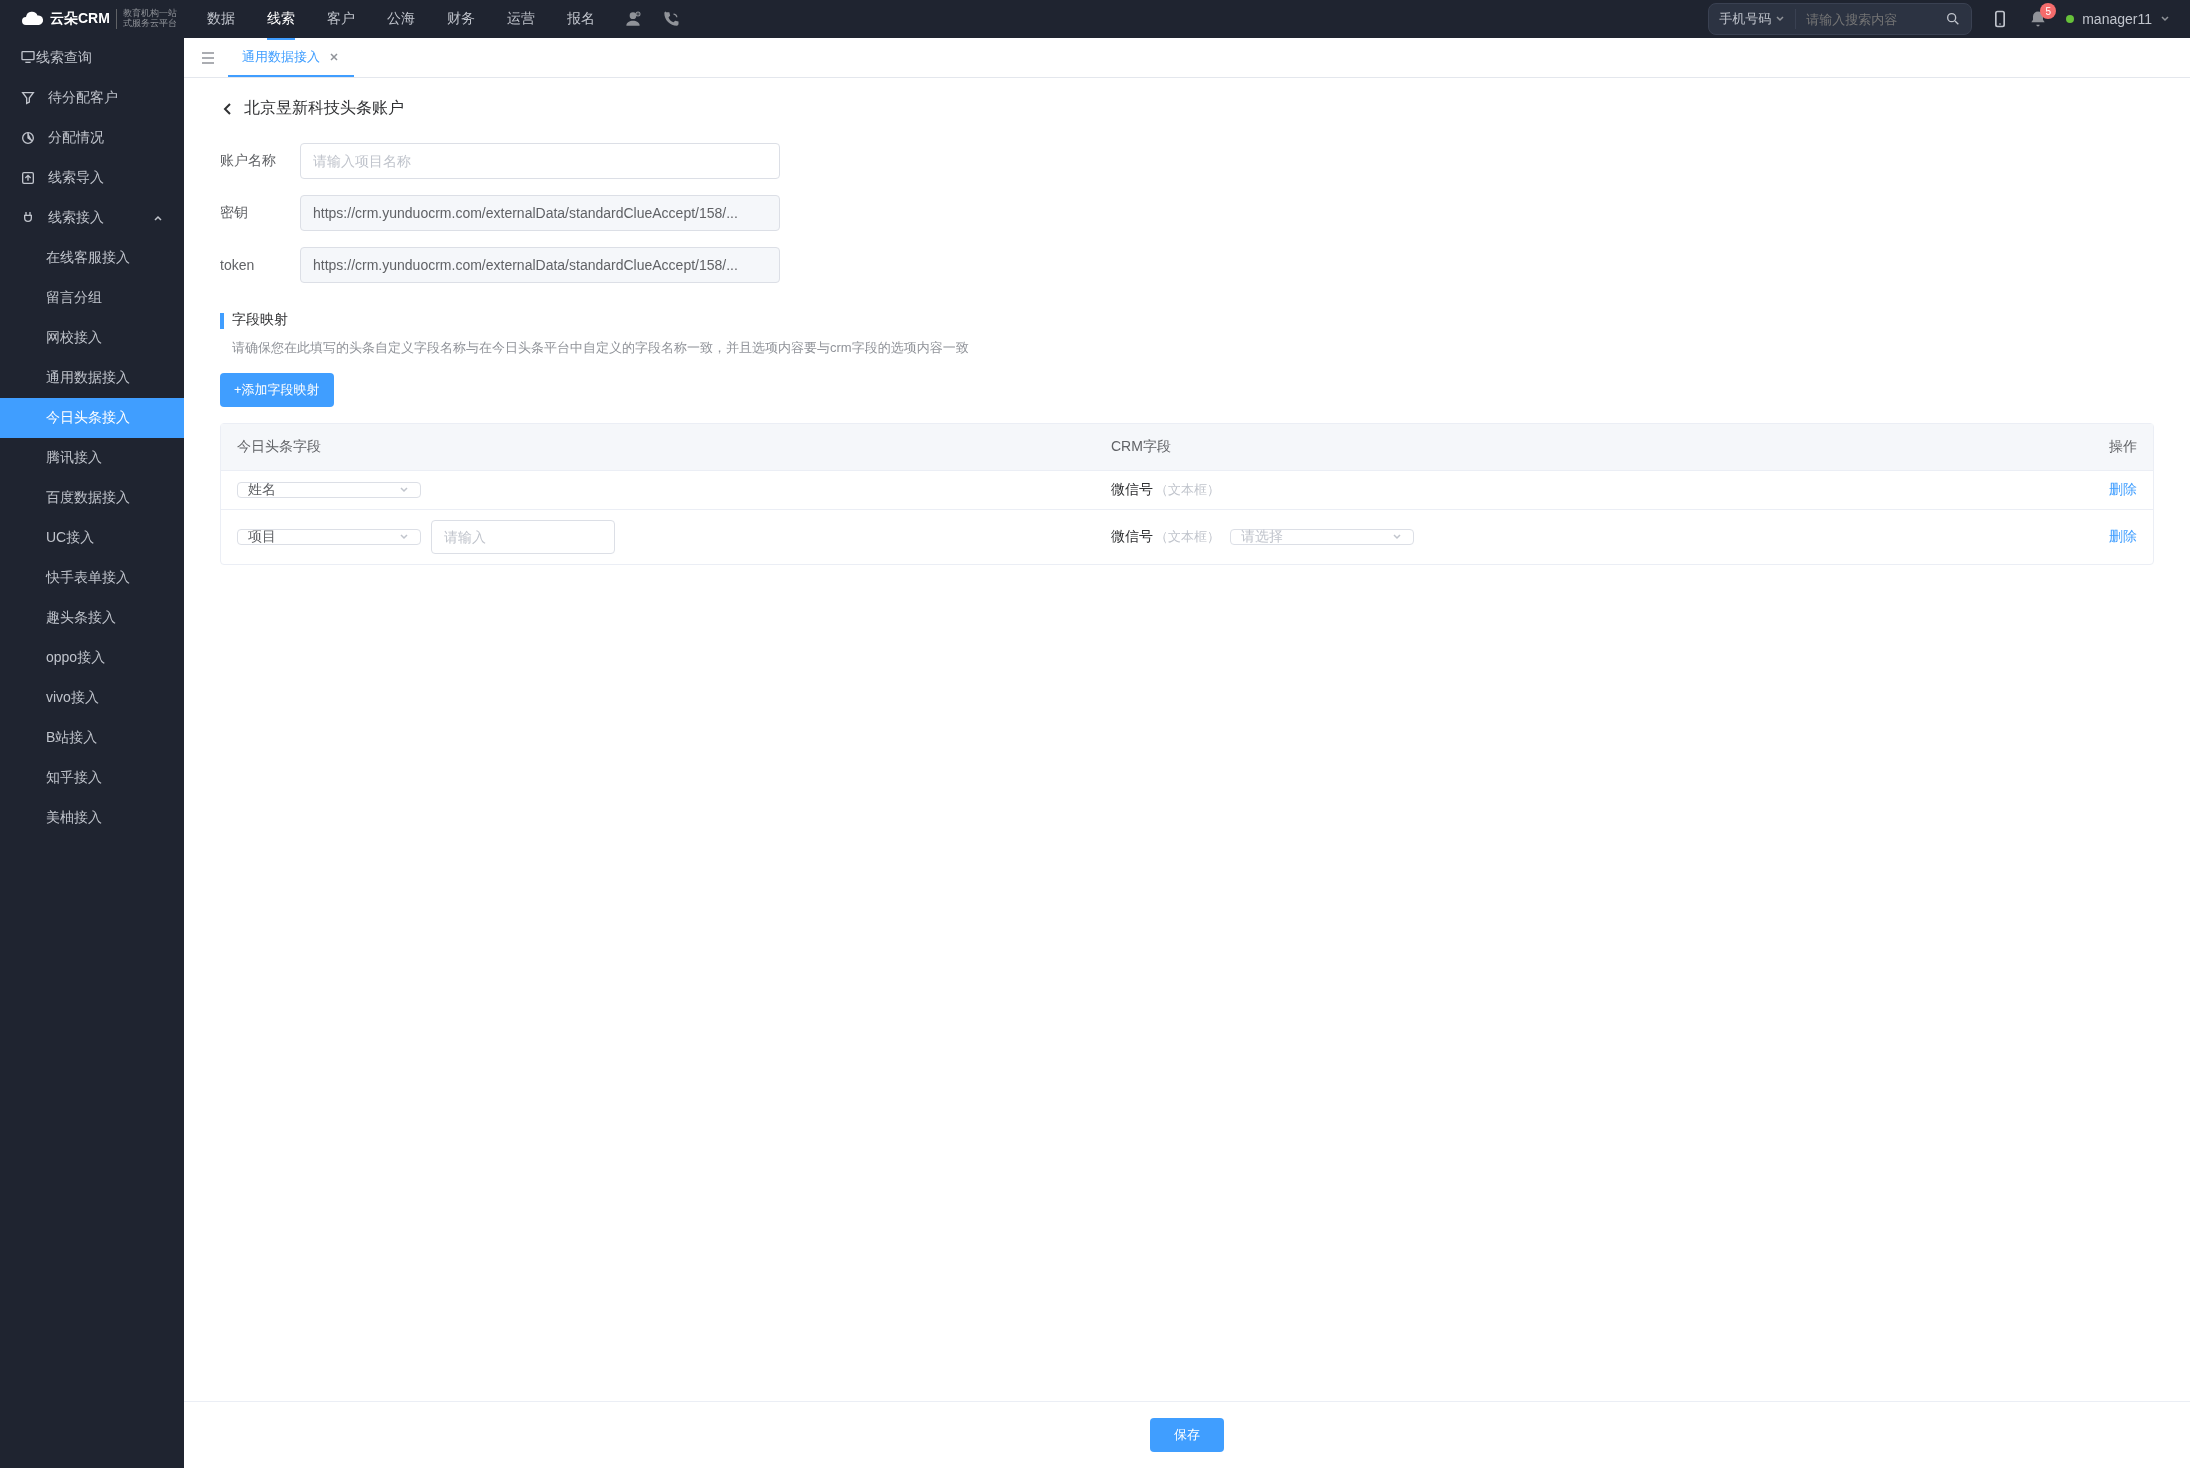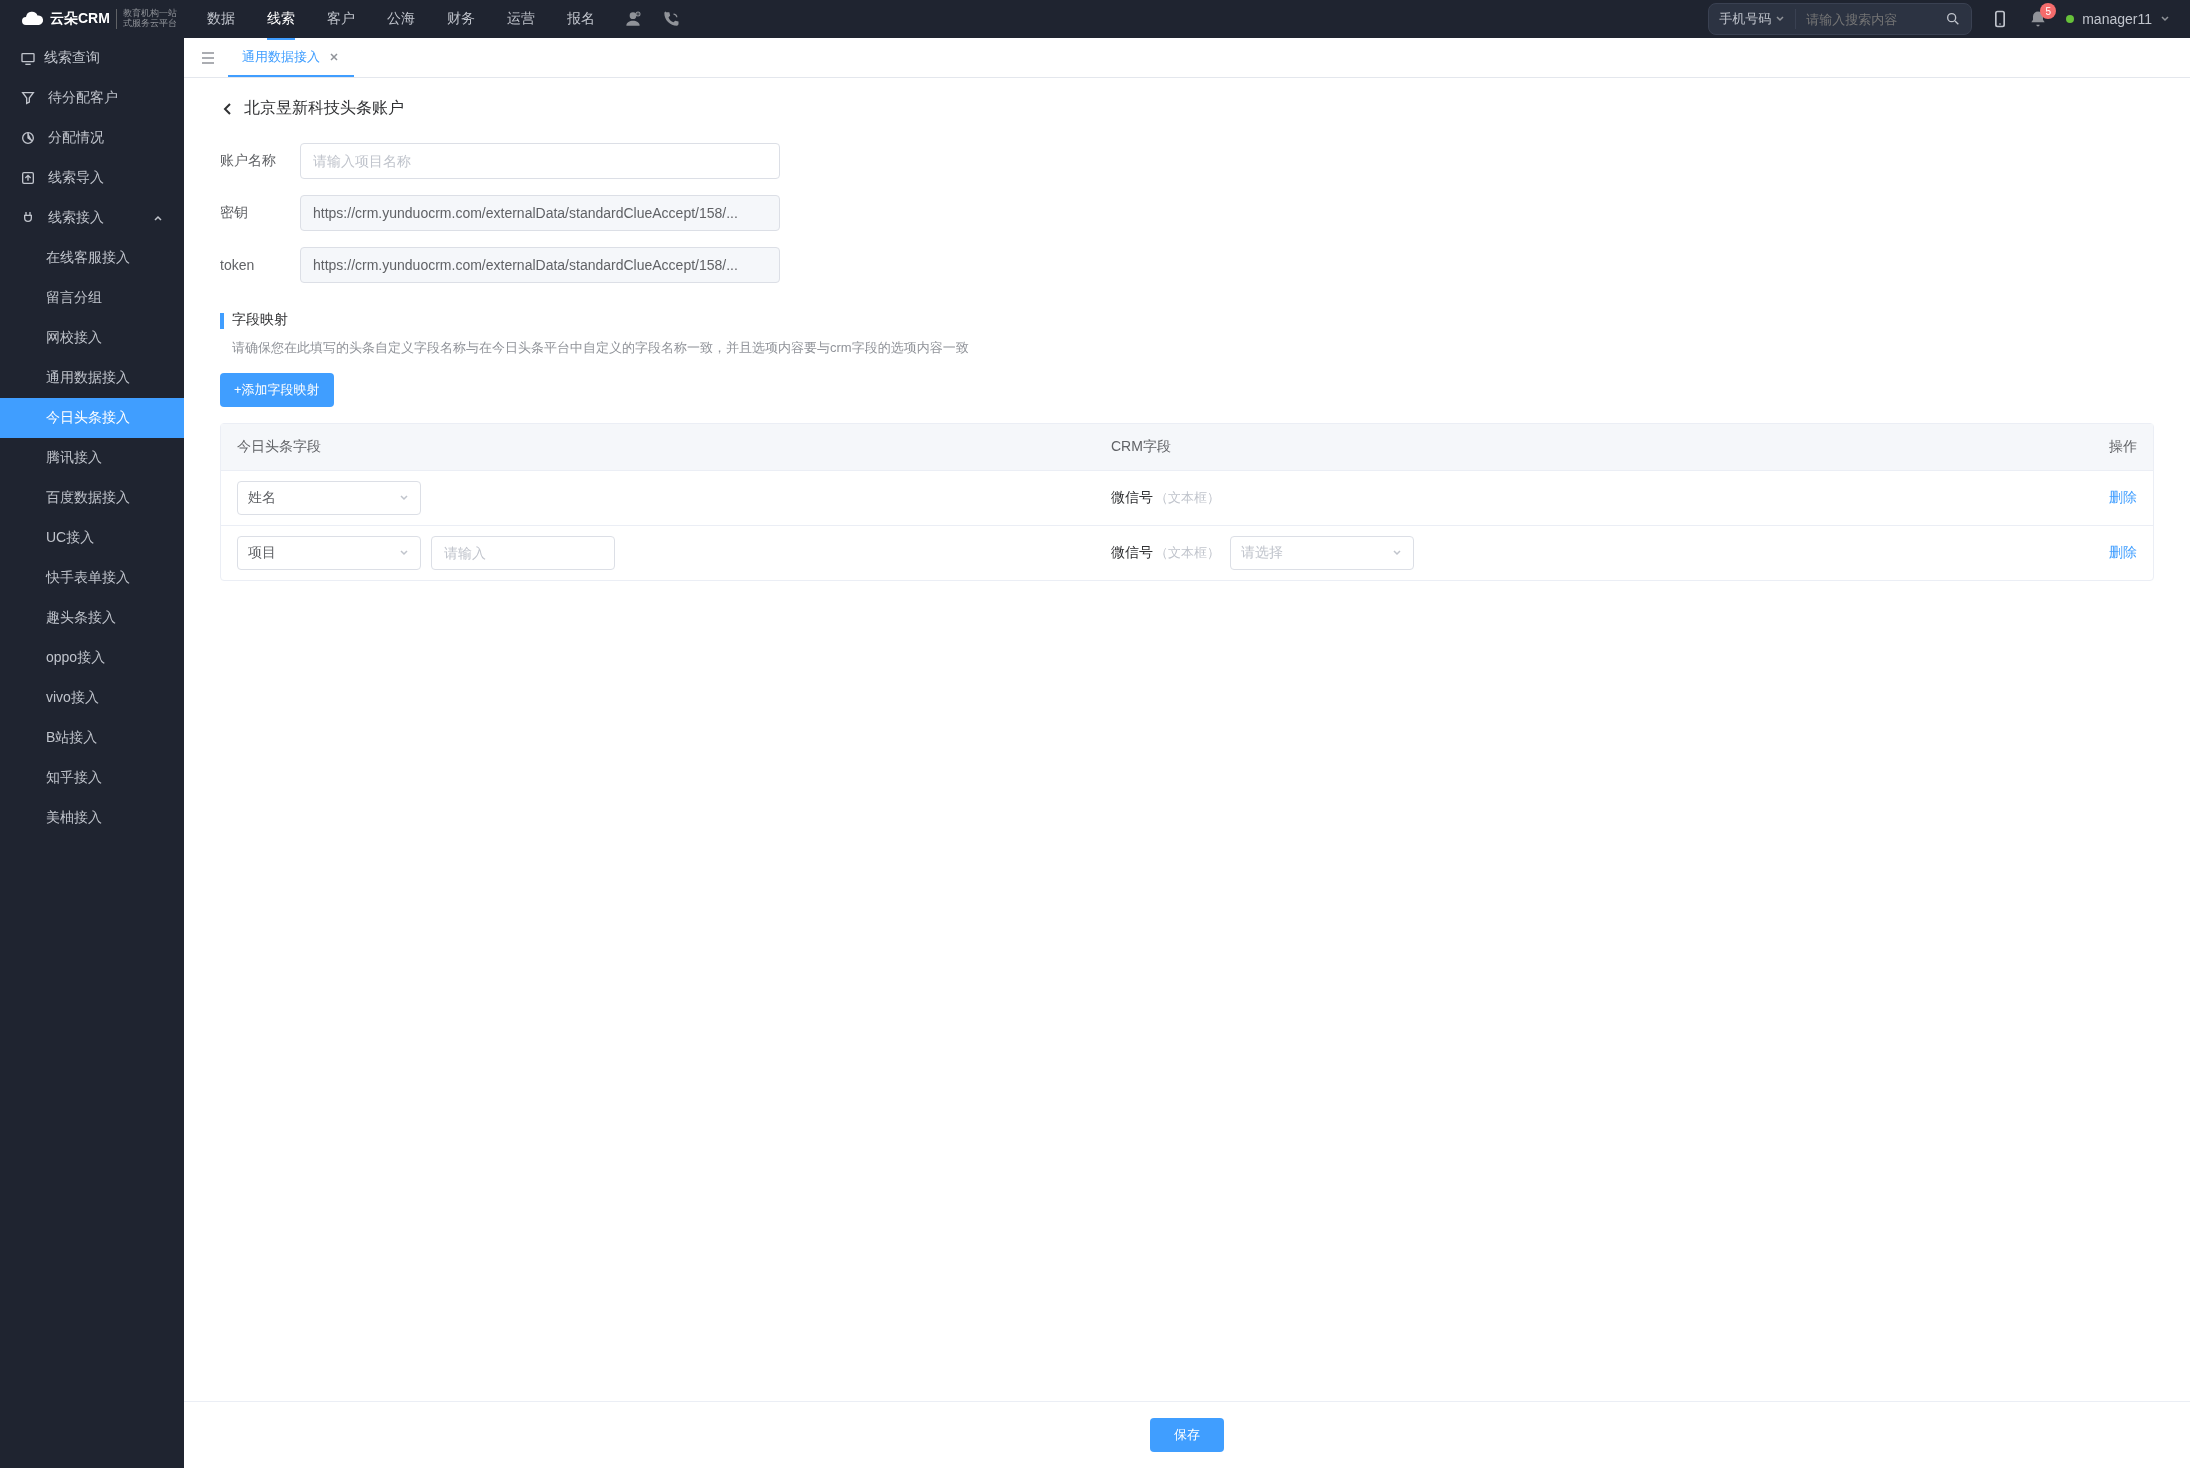--- a/index.html
+++ b/index.html
@@ -62,21 +62,21 @@
 
 .btn-primary { background:#409eff; color:#fff; border:none; border-radius:4px; padding:8px 14px; font-size:13px; cursor:pointer; }
 .btn-save { padding:8px 24px; }
 
 .table { margin-top:16px; border:1px solid #ebeef5; border-radius:4px; }
 .table-head { display:flex; background:#f5f7fa; padding:14px 16px; color:#606266; font-weight:500; }
 .table-row { display:flex; align-items:center; padding:10px 16px; border-top:1px solid #ebeef5; }
 .col-toutiao { flex:0 0 46%; display:flex; gap:10px; align-items:center; }
 .col-crm { flex:0 0 40%; display:flex; gap:10px; align-items:center; }
 .col-action { flex:1; text-align:right;font-family:Liberation Serif, serif; }
-.select-like { width:184px; height:34px; border:1px solid #dcdfe6; border-radius:4px; display:flex; align-items:center; justify-content:space-between; padding:0 10px; cursor:pointer; background:#fff; color:#606266; }
+.select-like { width:184px; height:16px; border:1px solid #dcdfe6; border-radius:4px; display:flex; align-items:center; justify-content:space-between; padding:0 10px; cursor:pointer; background:#fff; color:#606266; }
 .select-like.placeholder { color:#c0c4cc; }
 .crm-label { display:flex; align-items:baseline; gap:2px; }
 .crm-sub { color:#c0c4cc; font-size:13px; }
 .link-delete { color:#409eff; cursor:pointer; }
 
 .footer-bar { border-top:1px solid #ebeef5; padding:16px; display:flex; justify-content:center; }
 
 
 svg { display:block; }
 </style>
@@ -148,21 +148,21 @@
       <svg width="10" height="10" viewBox="0 0 10 10">
           <path d="M2 3l3 3 3-3" stroke="#909399" fill="none" stroke-width="1.5"></path>
         </svg>
     </div>
   </div>
 </div>
 
 <div class="layout">
   <div class="sidebar" id="sidebar">
       <div class="sidebar-item">
-        <span style="display:flex;align-items:flex-end;gap:8px">
+        <span style="display:flex;align-items:flex-start;gap:0">
           <svg class="sidebar-icon" viewBox="0 0 24 24">
             <rect x="3" y="4" width="18" height="12" rx="1" fill="none" stroke="currentColor" stroke-width="2"></rect>
             <path d="M8 20h8" stroke="currentColor" stroke-width="2"></path>
           </svg>
           <span>线索查询</span>
         </span>
       </div>
       <div class="sidebar-item">
         <span style="display:flex;align-items:center;gap:12px">
           <svg class="sidebar-icon" viewBox="0 0 24 24">

